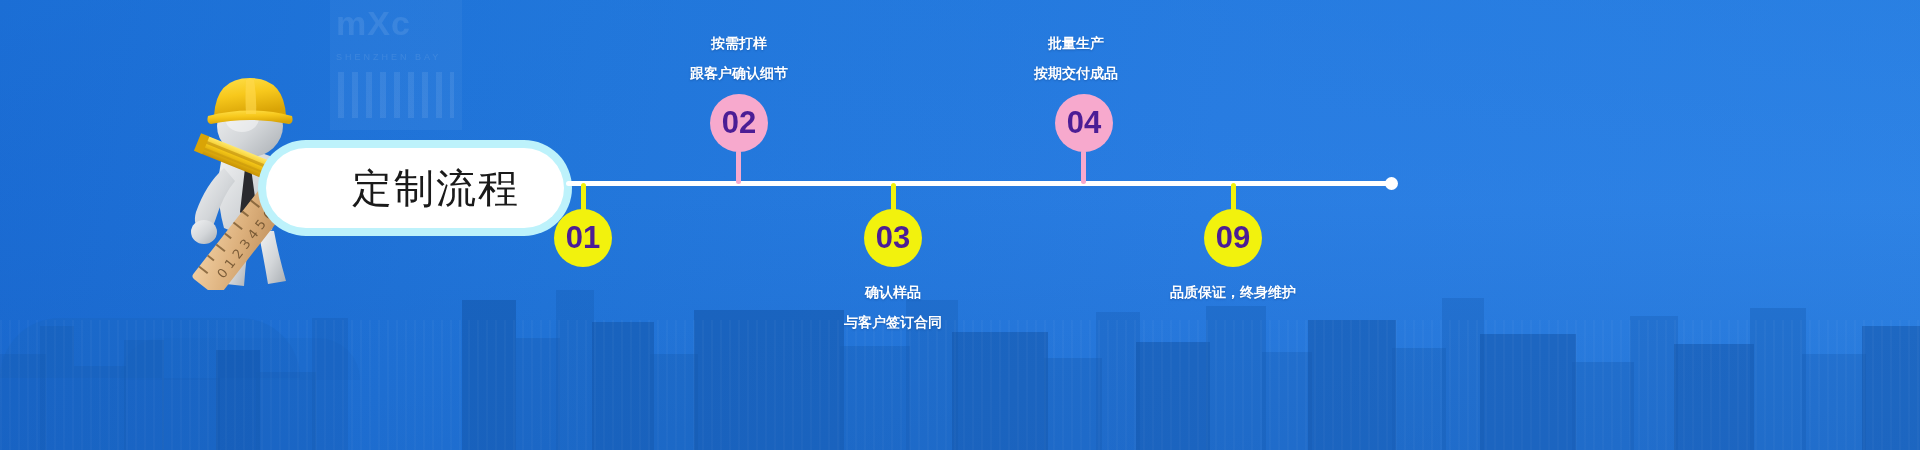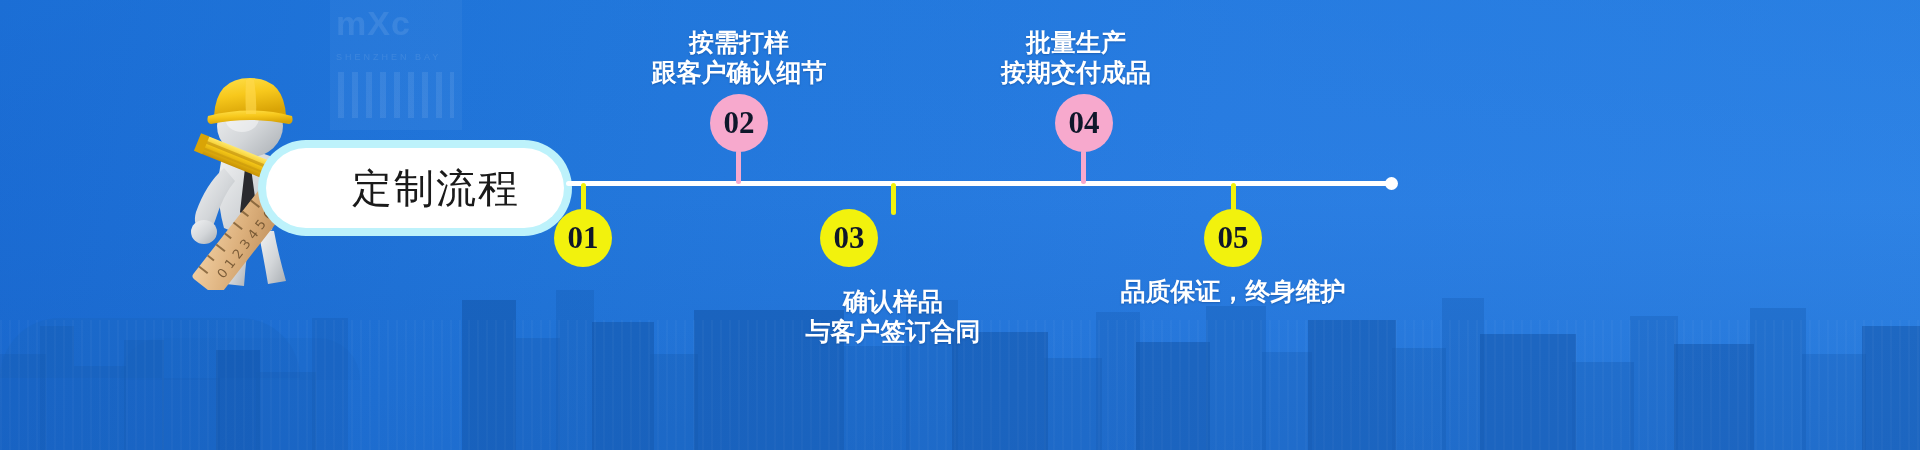--- a/index.html
+++ b/index.html
@@ -53,25 +53,25 @@
   
   .tl-line{position:absolute;left:566px;top:181px;width:828px;height:5px;
     background:#ffffff;border-radius:3px;}
   .tl-dot{position:absolute;left:1385px;top:177px;width:13px;height:13px;
     border-radius:50%;background:#ffffff;}
 
   .node{position:absolute;}
   .stem{position:absolute;width:5px;border-radius:3px;}
   .circle{position:absolute;border-radius:50%;
     display:flex;align-items:center;justify-content:center;}
-  .num{font-family:Liberation Serif, serif;
-    font-weight:bold;font-size:31px;color:#0f172a;letter-spacing:0px;}
+  .num{font-family:Liberation Sans, sans-serif;
+    font-weight:bold;font-size:31px;color:#4c1d95;letter-spacing:0px;}
   .cap{position:absolute;text-align:center;color:#ffffff;
     font-family:"DejaVu Sans","Liberation Sans",sans-serif;
-    font-weight:bold;font-size:25px;line-height:30px;
+    font-weight:bold;font-size:14px;line-height:30px;
     white-space:nowrap;text-shadow:0 1px 2px rgba(10,50,110,.35);}
 </style>
 </head>
 <body>
 
 <div id="stage">
 
   <div class="sky-wrap">
     <div class="hill"></div>
     <div class="hill2"></div>
@@ -221,43 +221,43 @@
       <span class="num">02</span>
     </div>
     <div class="cap" style="left:589px;top:28px;width:300px;">
       <div>按需打样</div>
       <div>跟客户确认细节</div>
     </div>
   </div>
 
   <div class="node" style="left:0;top:0;">
     <div class="stem" style="left:891px;top:183px;height:32px;background:#f2f20d;"></div>
-    <div class="circle" style="left:820px;top:209px;width:58px;height:58px;background:#f2f20d;">
+    <div class="circle" style="left:864px;top:209px;width:58px;height:58px;background:#f2f20d;">
       <span class="num">03</span>
     </div>
-    <div class="cap" style="left:743px;top:277px;width:300px;margin-top:10px;">
+    <div class="cap" style="left:743px;top:277px;width:300px;">
       <div>确认样品</div>
       <div>与客户签订合同</div>
     </div>
   </div>
 
   <div class="node" style="left:0;top:0;">
     <div class="stem" style="left:1081px;top:150px;height:34px;background:#f7a9cd;"></div>
     <div class="circle" style="left:1055px;top:94px;width:58px;height:58px;background:#f7a9cd;">
       <span class="num">04</span>
     </div>
     <div class="cap" style="left:926px;top:28px;width:300px;">
       <div>批量生产</div>
       <div>按期交付成品</div>
     </div>
   </div>
 
   <div class="node" style="left:0;top:0;">
     <div class="stem" style="left:1231px;top:183px;height:32px;background:#f2f20d;"></div>
     <div class="circle" style="left:1204px;top:209px;width:58px;height:58px;background:#f2f20d;">
-      <span class="num">05</span>
+      <span class="num">09</span>
     </div>
     <div class="cap" style="left:1083px;top:277px;width:300px;">
       <div>品质保证，终身维护</div>
     </div>
   </div>
 
 </div>
 
 </body></html>

